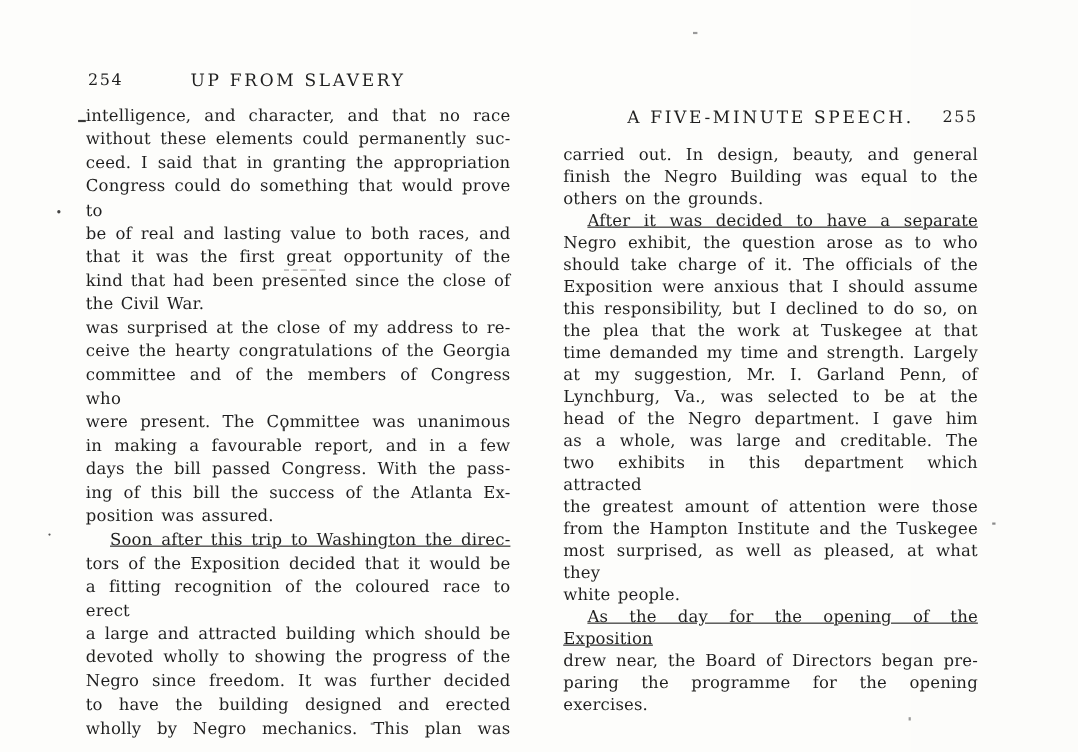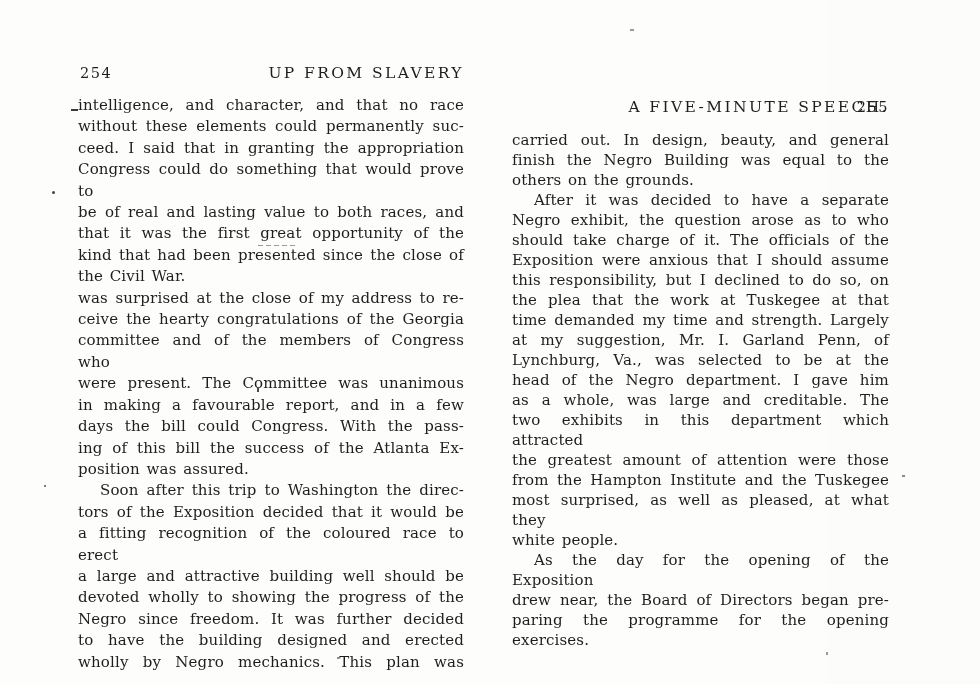--- a/index.html
+++ b/index.html
@@ -25,21 +25,21 @@
   .page-header {
     position: relative;
     height: 20px;
     font-size: 15.5px;
     letter-spacing: 2.4px;
     white-space: nowrap;
   }
   .running-title {
     position: absolute;
     left: 0; right: 0;
-    text-align: right;
+    text-align: center;
     top: 0;
   }
   .page-num {
     position: absolute;
     top: 1px;
     font-size: 14.5px;
     letter-spacing: 1.5px;
   }
   .page-num.pos-left  { left: 2px; }
   .page-num.pos-right { right: 0px; }
@@ -50,21 +50,21 @@
 
   .para { margin: 0; }
   .line {
     text-align: justify;
     text-align-last: justify;
     word-spacing: 0.12em;
     letter-spacing: 0.15px;
     white-space: normal;
   }
   .line.end    { text-align-last: left; }
-  .line.indent { text-indent: 22px; }
+  .line.indent { text-indent: 22px; text-decoration: underline; }
 
   
   .artifact { position: absolute; pointer-events: none; }
   .a-underscore   { left: 71px;  top: 109px; width: 7px;  height: 1.6px; background: #3a3a3a; }
   .a-dot-margin1  { left: 52px;  top: 191px; width: 3px;  height: 3px;   background: #444; border-radius: 50%; }
   .a-dot-margin2  { left: 44px;  top: 485px; width: 2.2px;height: 2.2px; background: #555; border-radius: 50%; }
   .a-dash-presented { left: 258px; top: 245px; width: 38px; height: 1px;
                       background: repeating-linear-gradient(90deg,#9a9a9a 0 5px, transparent 5px 8px); }
   .a-mark-congress { left: 257px; top: 388px; width: 2px; height: 3.5px; background: #4a4a4a; }
   .a-dash-top     { left: 630px; top: 29px;  width: 4px;  height: 1.6px; background: #9a9a9a; }
@@ -92,29 +92,29 @@
         <div class="line">that it was the first great opportunity of the</div>
         <div class="line">kind that had been presented since the close of</div>
         <div class="line end">the Civil War.</div>
       </div>
       <div class="para">
         <div class="line">was surprised at the close of my address to re-</div>
         <div class="line">ceive the hearty congratulations of the Georgia</div>
         <div class="line">committee and of the members of Congress who</div>
         <div class="line">were present. The Committee was unanimous</div>
         <div class="line">in making a favourable report, and in a few</div>
-        <div class="line">days the bill could Congress. With the pass-</div>
+        <div class="line">days the bill passed Congress. With the pass-</div>
         <div class="line">ing of this bill the success of the Atlanta Ex-</div>
         <div class="line end">position was assured.</div>
       </div>
       <div class="para">
         <div class="line indent">Soon after this trip to Washington the direc-</div>
         <div class="line">tors of the Exposition decided that it would be</div>
         <div class="line">a fitting recognition of the coloured race to erect</div>
-        <div class="line">a large and attractive building well should be</div>
+        <div class="line">a large and attracted building which should be</div>
         <div class="line">devoted wholly to showing the progress of the</div>
         <div class="line">Negro since freedom. It was further decided</div>
         <div class="line">to have the building designed and erected</div>
         <div class="line">wholly by Negro mechanics. This plan was</div>
       </div>
     </div>
   </section>
 
   <section class="page page-right">
     <header class="page-header">

